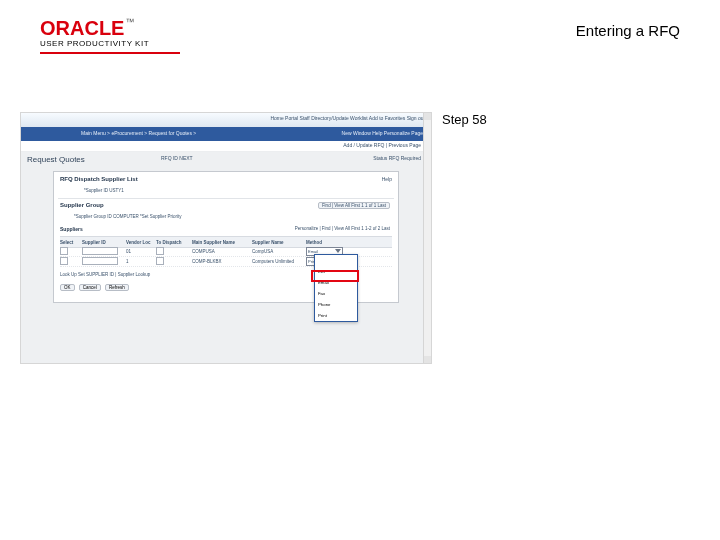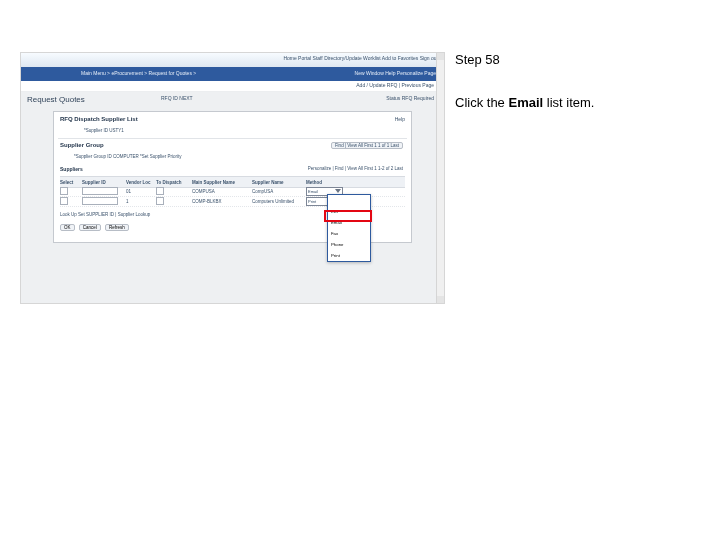--- a/index.html
+++ b/index.html
@@ -5,21 +5,21 @@
   html,body{margin:0;padding:0;width:720px;height:540px;font-family:Arial,Helvetica,sans-serif;background:#fff;color:#000;}
   .page{position:relative;width:720px;height:540px;}
   .header{display:flex;align-items:flex-start;justify-content:space-between;padding:18px 40px 6px 40px;}
   .logo-box{line-height:1;}
   .logo-main{font-size:20px;font-weight:bold;letter-spacing:0;color:#d9000d;}
   .logo-tm{font-size:9px;vertical-align:top;color:#555;margin-left:1px;}
   .logo-sub{font-size:8px;letter-spacing:0.5px;color:#000;margin-top:2px;}
   .logo-rule{width:140px;height:2px;background:#d9000d;margin-top:4px;}
   .topic{font-size:15px;color:#000;padding-top:4px;}
   .body{display:flex;align-items:flex-start;margin-top:52px;}
-  .shot{position:relative;width:410px;height:250px;margin-left:20px;border:1px solid #d6d6d6;background:#eef0f2;padding-left:13px;}
+  .shot{position:relative;width:410px;height:250px;margin-left:20px;border:1px solid #d6d6d6;background:#eef0f2;}
   .right{width:260px;margin-left:10px;font-size:13px;}
   .step{margin-bottom:28px;}
   .instr-em{font-weight:bold;}
   
   .s-gradbar{position:absolute;left:0;right:0;background:linear-gradient(#f7fbff,#dfe8f1);}
   .s-topnav{top:0;height:14px;}
   .s-oracle{position:absolute;left:4px;top:14px;font-size:7px;font-weight:bold;color:#d9000d;letter-spacing:0.5px;}
   .s-navbar{position:absolute;left:0;right:0;top:14px;height:14px;background:#2e5a9e;}
   .s-toprow-txt{position:absolute;right:6px;top:2px;font-size:5px;color:#3a516b;}
   .s-nav-txt{position:absolute;left:60px;top:17px;font-size:5px;color:#e7eef8;}
@@ -57,20 +57,28 @@
   .s-dd-hi{}
   .s-hi-box{position:absolute;right:39px;top:98px;width:44px;height:8px;border:2px solid #e30613;background:transparent;pointer-events:none;}
   .s-scroll{position:absolute;right:0;top:0;bottom:0;width:7px;background:#f0f0f0;border-left:1px solid #d5d5d5;}
   .s-scroll-btn{position:absolute;left:0;right:0;height:7px;background:#e4e4e4;}
 </style>
 </head>
 <body>
 
 <div class="page">
 
+  <div class="header">
+    <div class="logo-box">
+      <span class="logo-main">ORACLE</span><span class="logo-tm">™</span>
+      <div class="logo-sub">USER PRODUCTIVITY KIT</div>
+      <div class="logo-rule"></div>
+    </div>
+    <div class="topic">Entering a RFQ</div>
+  </div>
 
   <div class="body">
 
     <div class="shot">
       <div class="s-gradbar s-topnav">
         <span class="s-toprow-txt">Home    Portal    Staff Directory/Update    Worklist    Add to Favorites    Sign out</span>
       </div>
       <span class="s-oracle">ORACLE</span>
       <div class="s-navbar"></div>
       <span class="s-nav-txt">Main Menu   &gt;   eProcurement   &gt;   Request for Quotes   &gt;</span>
@@ -140,19 +148,16 @@
       </div>
 
       <div class="s-scroll">
         <div class="s-scroll-btn" style="top:0"></div>
         <div class="s-scroll-btn" style="bottom:0"></div>
       </div>
     </div>
 
     <div class="right">
       <div class="step">Step 58</div>
-      <div>
-        <span>Click the </span><span class="instr-em">Email</span><span> list item.</span>
-      </div>
     </div>
 
   </div>
 </div>
 
 </body></html>

